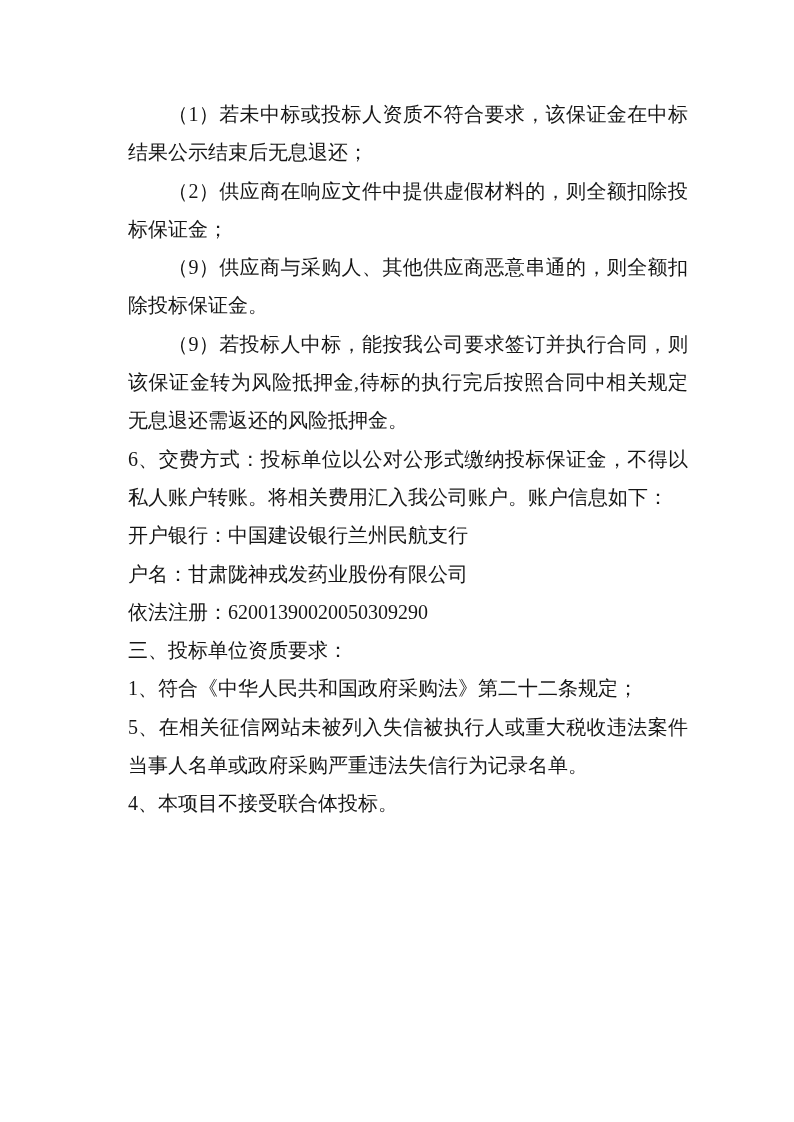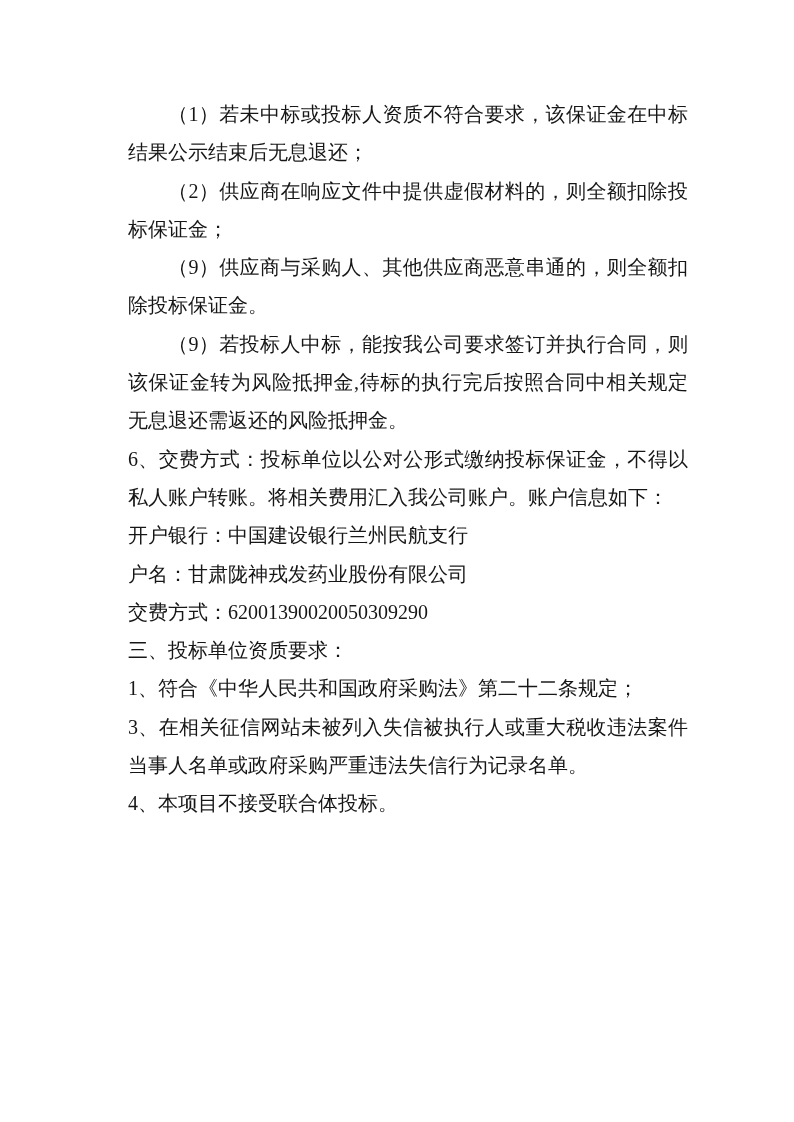--- a/index.html
+++ b/index.html
@@ -41,19 +41,19 @@
 
 <div class="page">
   <div class="content">
     <p class="para indent">（1）若未中标或投标人资质不符合要求，该保证金在中标结果公示结束后无息退还；</p>
     <p class="para indent">（2）供应商在响应文件中提供虚假材料的，则全额扣除投标保证金；</p>
     <p class="para indent">（9）供应商与采购人、其他供应商恶意串通的，则全额扣除投标保证金。</p>
     <p class="para indent">（9）若投标人中标，能按我公司要求签订并执行合同，则该保证金转为风险抵押金,待标的执行完后按照合同中相关规定无息退还需返还的风险抵押金。</p>
     <p class="para">6、交费方式：投标单位以公对公形式缴纳投标保证金，不得以私人账户转账。将相关费用汇入我公司账户。账户信息如下：</p>
     <p class="para">开户银行：中国建设银行兰州民航支行</p>
     <p class="para">户名：甘肃陇神戎发药业股份有限公司</p>
-    <p class="para">交费方式：62001390020050309290</p>
+    <p class="para">依法注册：62001390020050309290</p>
     <p class="para">三、投标单位资质要求：</p>
     <p class="para">1、符合《中华人民共和国政府采购法》第二十二条规定；</p>
-    <p class="para">3、在相关征信网站未被列入失信被执行人或重大税收违法案件当事人名单或政府采购严重违法失信行为记录名单。</p>
+    <p class="para">5、在相关征信网站未被列入失信被执行人或重大税收违法案件当事人名单或政府采购严重违法失信行为记录名单。</p>
     <p class="para">4、本项目不接受联合体投标。</p>
   </div>
 </div>
 
 </body></html>

